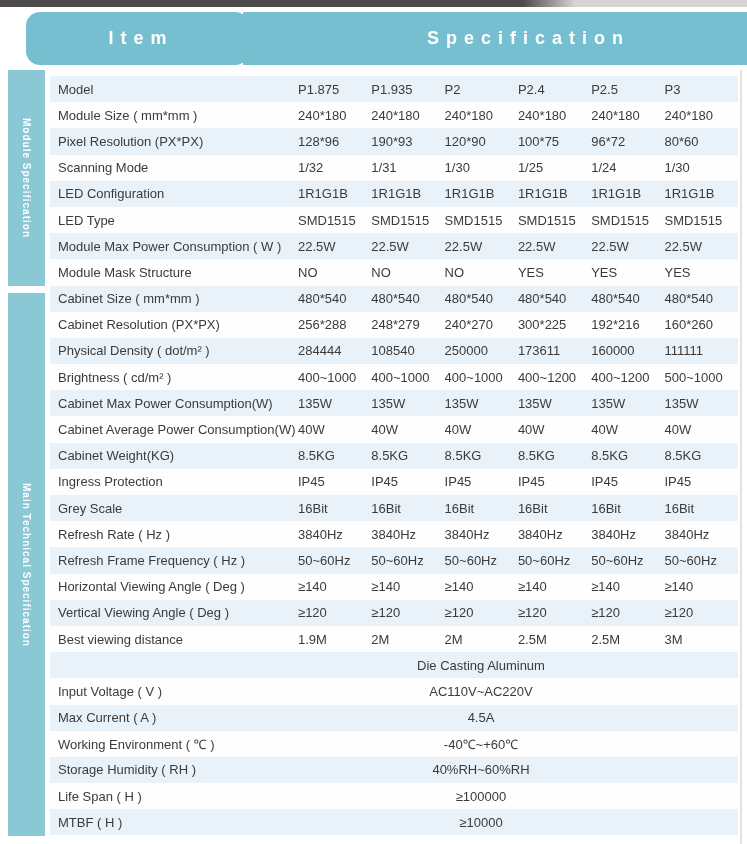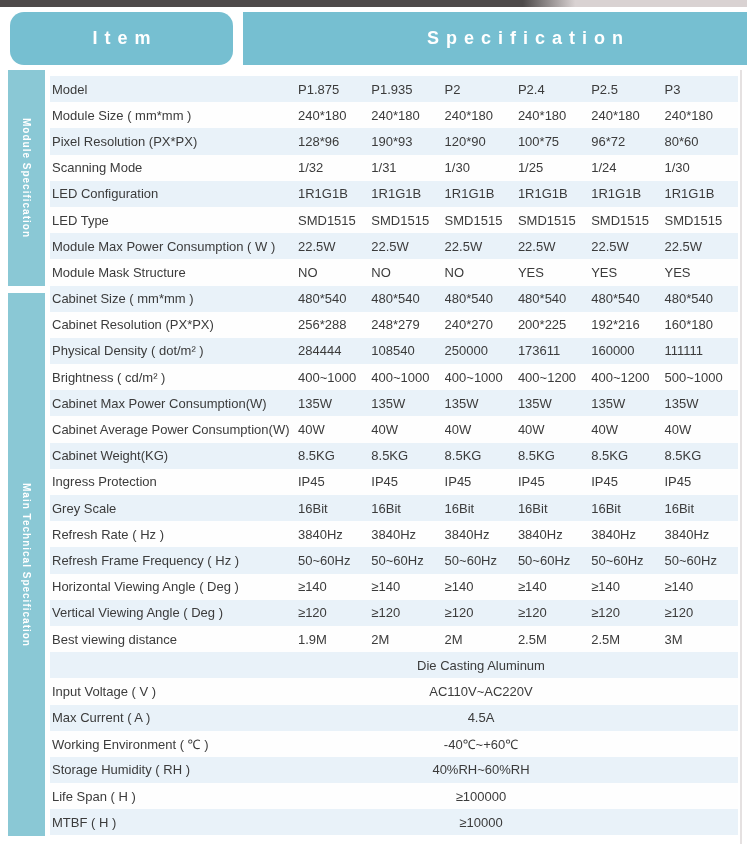--- a/index.html
+++ b/index.html
@@ -11,21 +11,21 @@
   .top-band{
     position:absolute;left:0;top:0;width:747px;height:7px;
     background:linear-gradient(90deg, var(--band-dark) 0%, var(--band-dark) 70%, var(--band-light) 77%, var(--band-light) 100%);
   }
   .hdr{
     position:absolute;top:12px;height:53px;
     background:var(--header-teal);
     display:flex;align-items:center;justify-content:center;
     color:#fff;font-weight:bold;font-size:18px;letter-spacing:7px;text-indent:7px;
   }
-  .hdr.item{left:10px;width:223px;border-radius:14px;}
+  .hdr.item{left:26px;width:223px;border-radius:14px;}
   .hdr.spec{left:243px;width:564px;}
   .side{
     position:absolute;left:8px;width:37px;
     background:var(--sidebar-teal);
     display:flex;align-items:center;justify-content:center;
     writing-mode:vertical-rl;
     color:#fff;font-weight:bold;font-size:10px;letter-spacing:1px;
     white-space:nowrap;overflow:hidden;
   }
   .side.bar1{top:70px;height:216px;}
@@ -33,21 +33,21 @@
   .table{
     position:absolute;left:50px;top:76px;width:688px;
   }
   .row{
     position:relative;display:flex;align-items:center;
     height:26.2px;font-size:13px;color:var(--text-dark);
     background:var(--row-white);
   }
   .row.stripe{background:var(--stripe-blue);}
   .row .lbl{
-    flex:none;width:248px;padding-left:2px;box-sizing:border-box;
+    flex:none;width:248px;padding-left:8px;box-sizing:border-box;
     white-space:nowrap;overflow:hidden;
   }
   .row .cell{
     flex:none;width:73.3px;white-space:nowrap;overflow:hidden;
   }
   .row .full{
     position:absolute;left:174px;right:0;text-align:center;white-space:nowrap;
   }
   .right-line{
     position:absolute;right:5px;top:70px;width:2px;height:774px;
@@ -153,23 +153,23 @@
       <div class="cell">480*540</div>
       <div class="cell">480*540</div>
       <div class="cell">480*540</div>
       <div class="cell">480*540</div>
     </div>
     <div class="row">
       <div class="lbl">Cabinet Resolution  (PX*PX)</div>
       <div class="cell">256*288</div>
       <div class="cell">248*279</div>
       <div class="cell">240*270</div>
-      <div class="cell">200*225</div>
+      <div class="cell">300*225</div>
       <div class="cell">192*216</div>
-      <div class="cell">160*180</div>
+      <div class="cell">160*260</div>
     </div>
     <div class="row stripe">
       <div class="lbl">Physical Density ( dot/m² )</div>
       <div class="cell">284444</div>
       <div class="cell">108540</div>
       <div class="cell">250000</div>
       <div class="cell">173611</div>
       <div class="cell">160000</div>
       <div class="cell">111111</div>
     </div>

